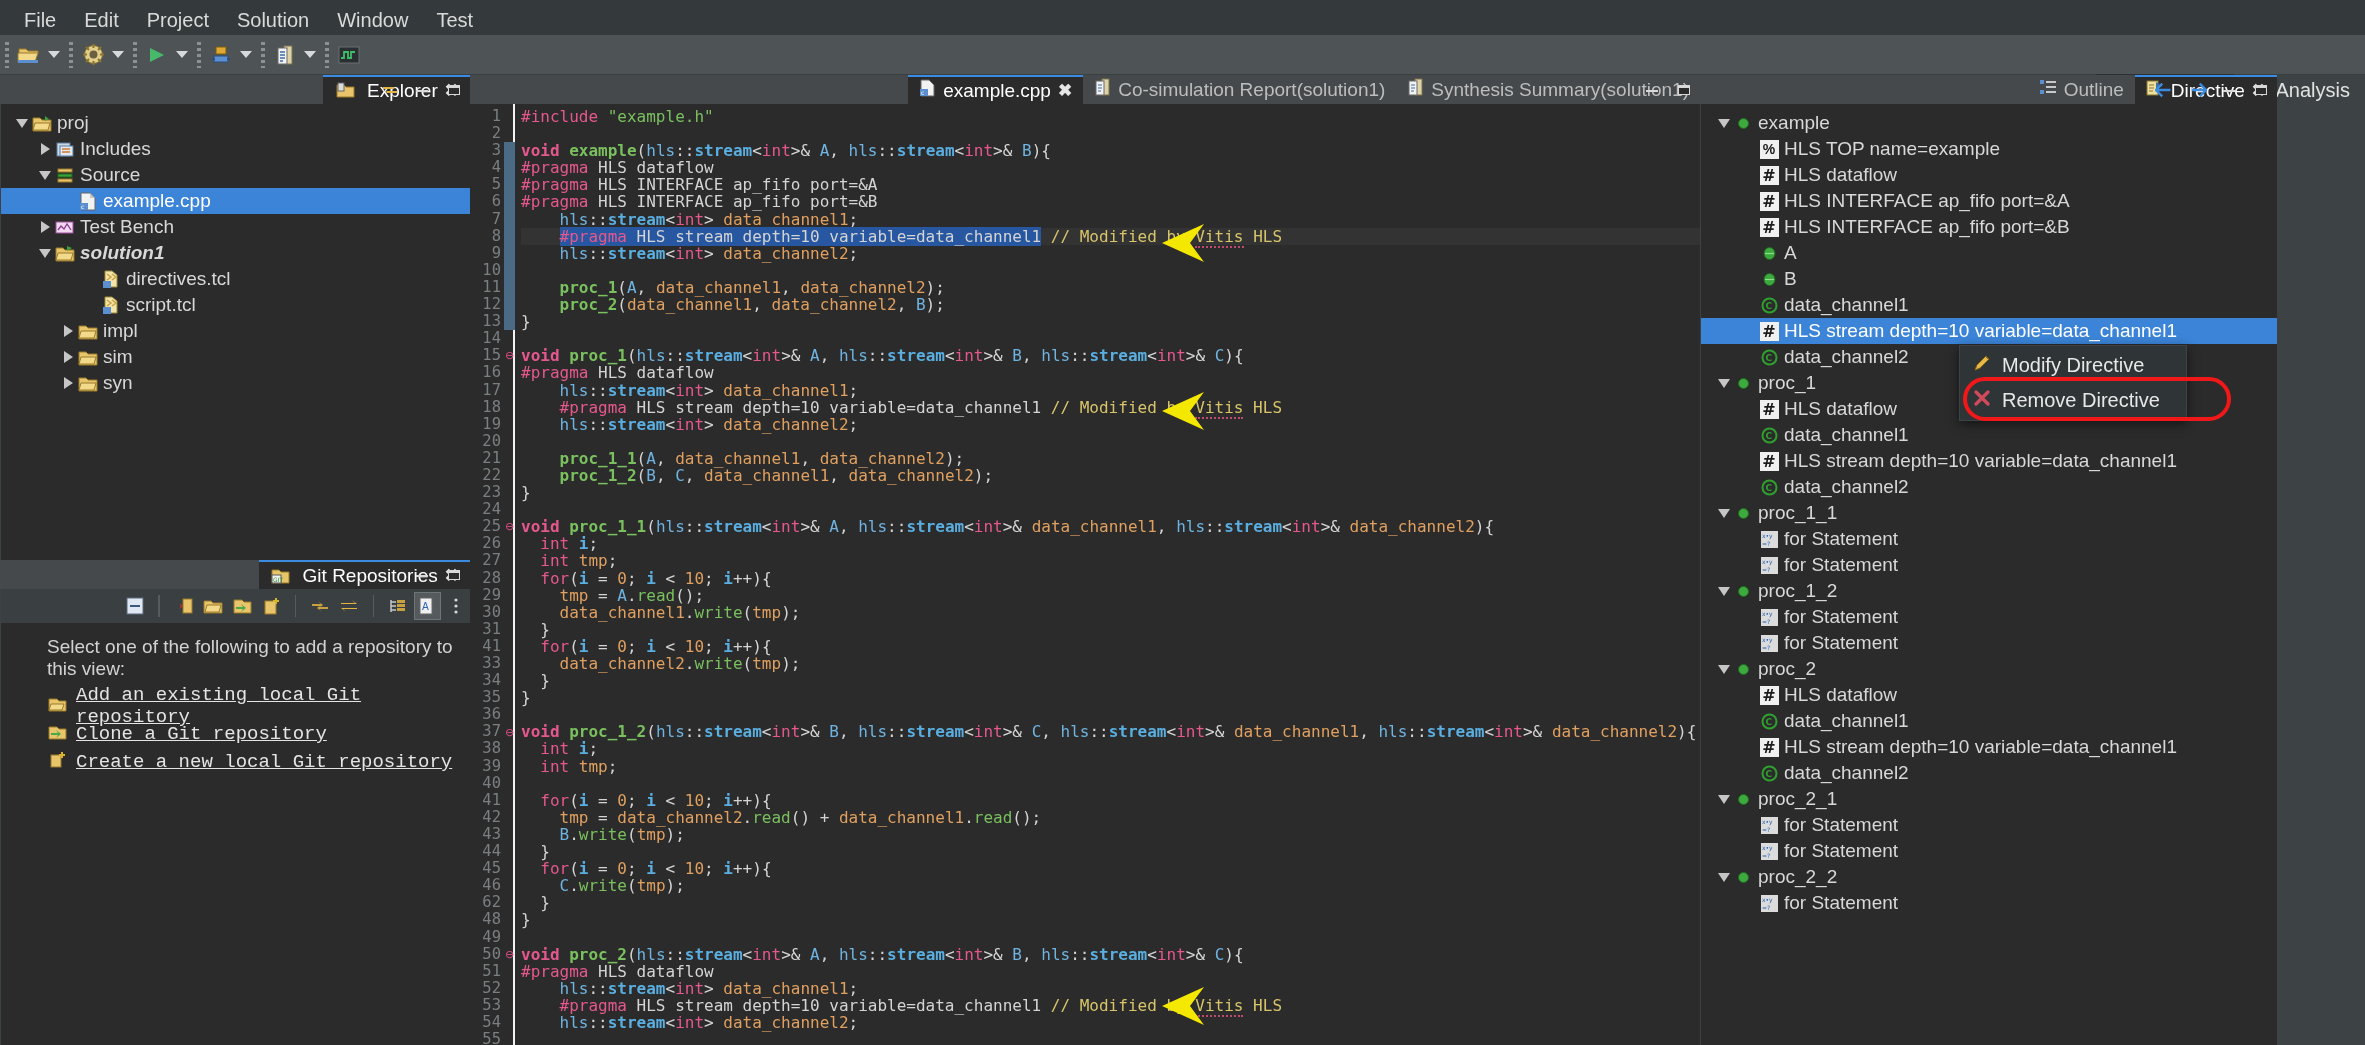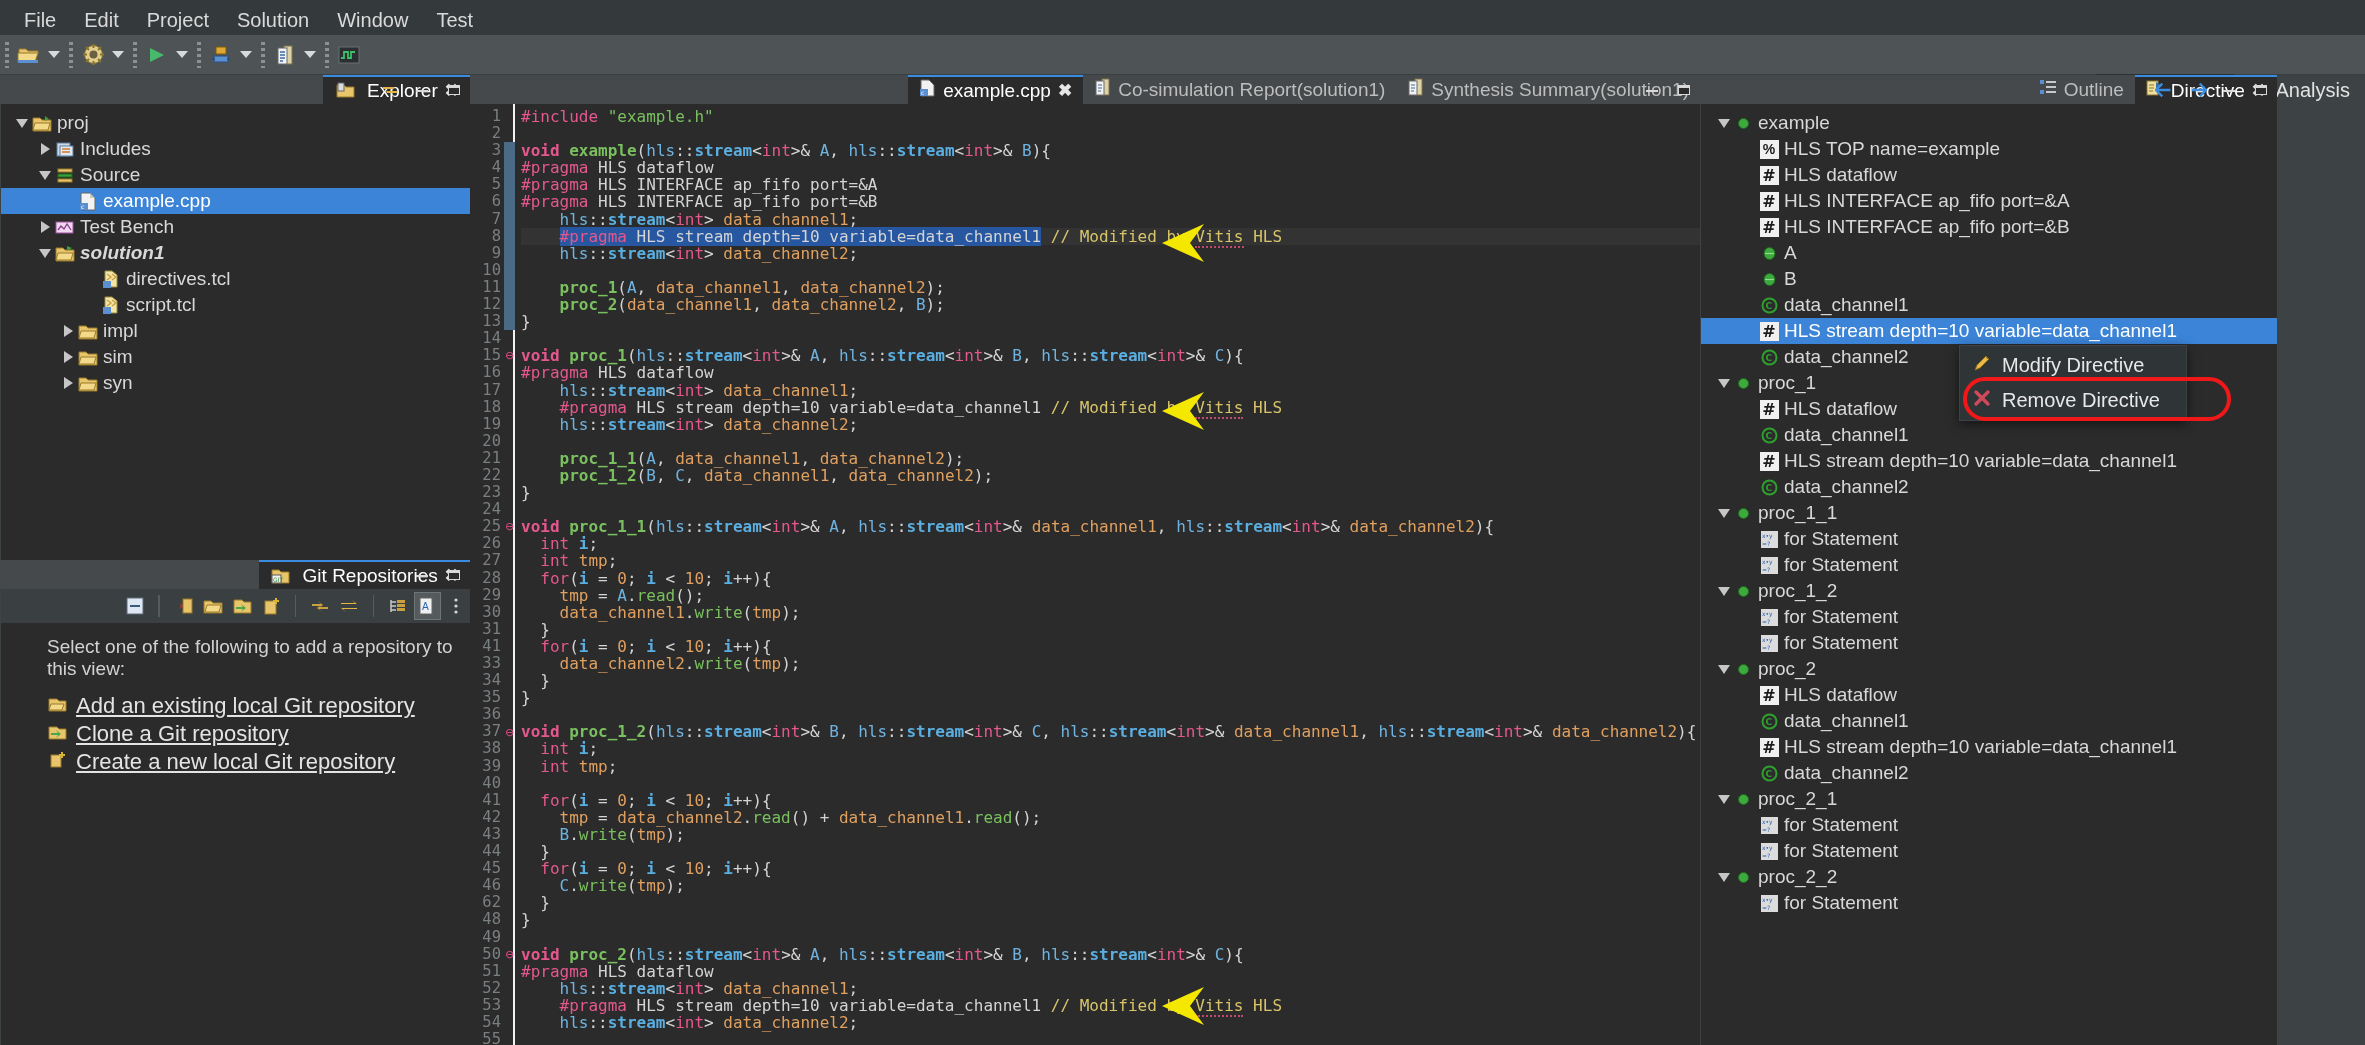--- a/index.html
+++ b/index.html
@@ -112,21 +112,21 @@
     padding-left: 120px; gap: 2px; position: relative;
   }
   .git-toolbar .gsep {
     width: 2px; height: 22px; background: #565c5e; margin: 0 8px;
   }
   .gbtn { width: 30px; height: 28px; display:flex;align-items:center;justify-content:center;cursor:default; }
   .gbtn.sel { background: #555b5d; border: 1px solid #6e7577; }
   .git-content { padding: 13px 10px 0 10px; font-size: 19px; margin-left: 36px; }
   .git-hint { color: #d2d2d2; margin-bottom: 12px; }
   .git-link-row { display:flex; align-items:center; gap:9px; height: 28px; cursor: default; }
-  .git-link { color: #e4e4e4; text-decoration: underline; font-size: 22px; }
+  .git-link { color: #e4e4e4; text-decoration: underline; font-size: 19px; font-family: Liberation Mono, monospace; }
 
   
   .editor-wrap { position: absolute; left: 0; right: 0; top: 29px; bottom: 0; background: #2b2b2b; display: flex; }
   .gutter {
     width: 34px; flex: 0 0 34px; background: #2b2b2b;
     text-align: right; padding: 4px 3px 0 0;
     font-family: "DejaVu Sans Mono", monospace; font-size: 15.5px; color: #7a7f82;
     user-select: none;
   }
   .gutter .ln { height: 17.1px; line-height: 17.1px; }

